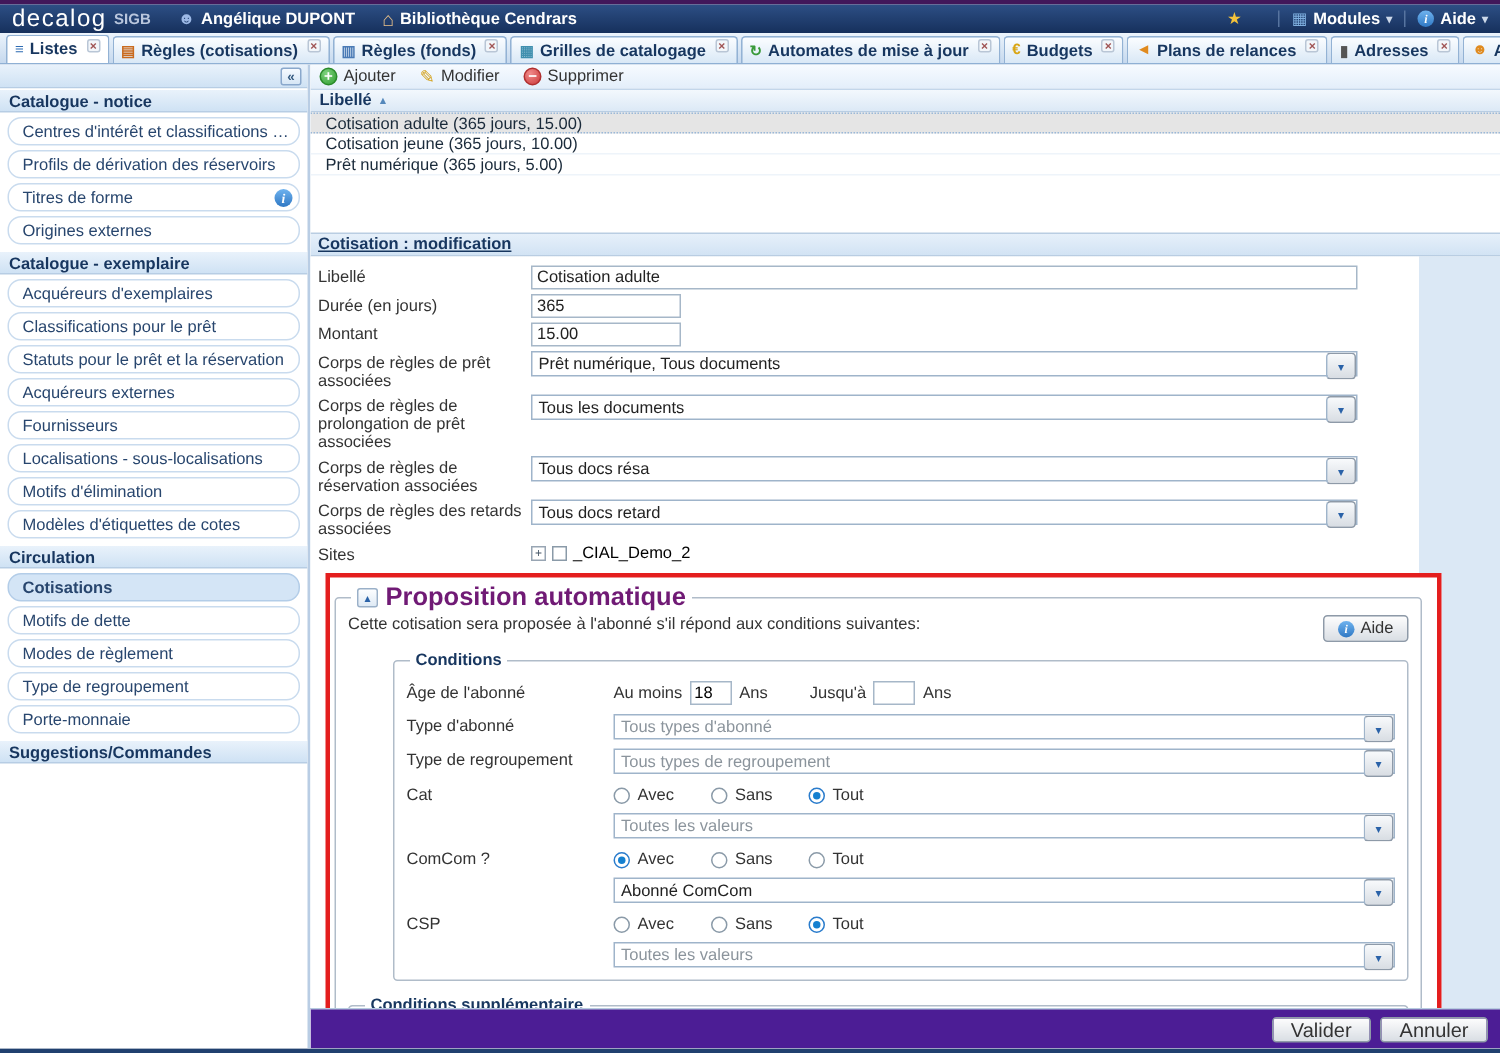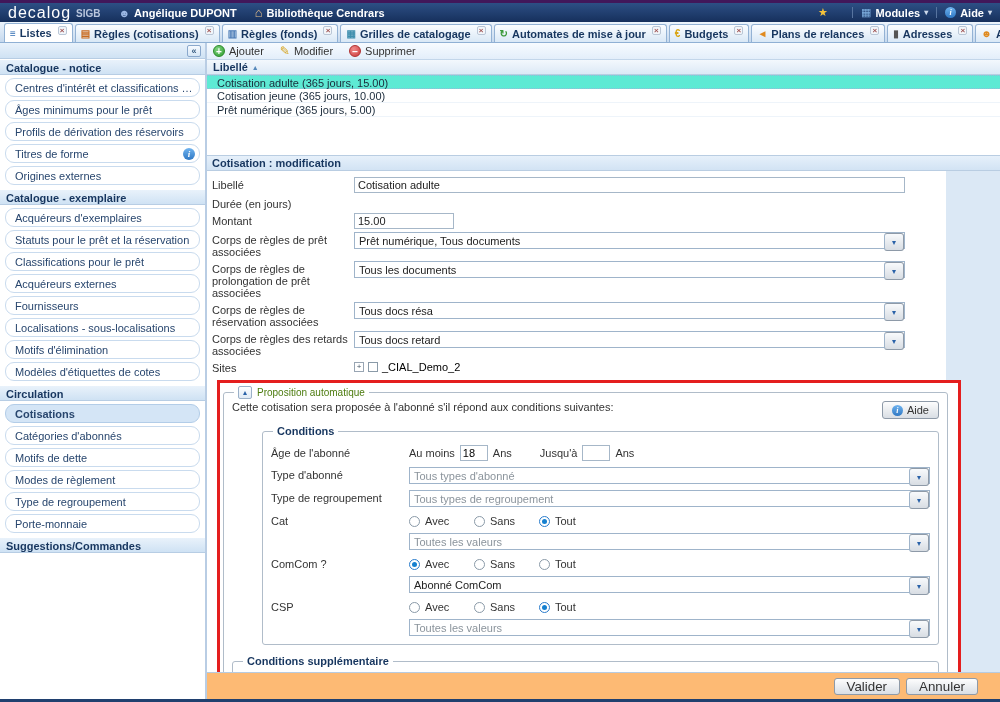--- a/index.html
+++ b/index.html
@@ -48,65 +48,65 @@
   .toolbar { height:17px; flex:none; background:linear-gradient(#f7fbff,#e3eefa); border-bottom:1px solid #c3d6ea; display:flex; align-items:center; gap:16px; padding-left:6px; color:#333; }
   .tool { display:flex; align-items:center; gap:4px; }
   .ic-add, .ic-del { width:12px; height:12px; border-radius:50%; color:#fff; font-size:10px; line-height:11px; text-align:center; font-weight:bold; }
   .ic-add { background:radial-gradient(circle at 35% 30%, #7fd27f, #2f9e2f); border:1px solid #2a8a2a; }
   .ic-del { background:radial-gradient(circle at 35% 30%, #f08a8a, #cc3a3a); border:1px solid #b03030; }
   .ic-edit { color:#d4a017; font-size:12px; }
 
   .thead { height:15px; flex:none; background:linear-gradient(#f3f8fd,#dce9f6); border-bottom:1px solid #b9cde2; display:flex; align-items:center; padding-left:6px; font-weight:bold; color:#17365f; gap:4px; }
   .sort { font-size:7px; color:#5588bb; }
   .trow { height:14px; line-height:14px; padding-left:10px; color:#1a2a3a; border-bottom:1px solid #eef4fa; white-space:nowrap; }
-  .trow.sel { background:#5eead4; border-top:1px dotted #9ab8d8; border-bottom:1px dotted #9ab8d8; }
+  .trow.sel { background:#e5e5e5; border-top:1px dotted #9ab8d8; border-bottom:1px dotted #9ab8d8; }
   .tspace { height:38px; }
 
-  .form-header { height:16px; flex:none; line-height:15px; background:linear-gradient(#e6f0fa,#d2e3f4); border-top:1px solid #b9cde2; border-bottom:1px solid #b9cde2; font-weight:bold; color:#17365f; padding-left:5px; }
+  .form-header { height:16px; flex:none; line-height:15px; background:linear-gradient(#e6f0fa,#d2e3f4); border-top:1px solid #b9cde2; border-bottom:1px solid #b9cde2; font-weight:bold; color:#17365f; padding-left:5px;text-decoration:underline; }
 
   .form-body { flex:1; overflow:hidden; padding:6px 0 0 5px; background:linear-gradient(90deg,#fff 0,#fff 739px,#dbe8f5 739px); }
   .frow { display:flex; align-items:flex-start; margin-bottom:3px; padding-right:95px; }
   .flabel { width:142px; flex:none; color:#333; padding-top:2px; line-height:12px; }
   .fctrl { flex:1; }
   input.txt { height:16px; border:1px solid #a6b7c8; font-family:"Liberation Sans",sans-serif; font-size:11px; padding:0 3px; color:#222; width:100%; }
   input.txt.short { width:100px; }
   .dd { display:flex; height:17px; border:1px solid #9fb4ca; background:#fff; align-items:center; }
   .dd .v { flex:1; padding:0 4px; color:#222; white-space:nowrap; overflow:hidden; }
   .dd .btn { width:16px; align-self:stretch; border-left:1px solid #9fb4ca; background:linear-gradient(#f8fafc,#d8dde3); color:#2a62a8; font-size:8px; display:flex; align-items:center; justify-content:center; }
   .dd.dis .v { color:#8b949c; }
   .sites-ctrl { display:flex; align-items:center; gap:4px; padding-top:1px; }
   .exp { width:10px; height:10px; border:1px solid #98a5b3; background:#fff; font-size:8px; line-height:8px; text-align:center; color:#456; }
   .cb { width:10px; height:10px; border:1px solid #8a9aa8; background:#fff; }
 
   
   .redbox { border:3px solid #e41e1e; margin:6px 0 0 5px; width:744px; background:#fff; padding:3px 10px 8px 3px; }
   fieldset { border:1px solid #b0bcc9; border-radius:3px; }
   .fs-prop { padding:0 8px 8px 8px; }
   .fs-prop > legend { margin-left:2px; padding:0 4px; display:flex; align-items:center; gap:5px; }
-  .prop-title { font-size:10px; font-weight:normal; color:#4d7c0f; }
+  .prop-title { font-size:17px; font-weight:bold; color:#701a75; }
   .btn-collapse { width:14px; height:13px; border:1px solid #9ab0c8; border-radius:2px; background:linear-gradient(#fdfeff,#dfeaf5); color:#2a62a8; font-size:8px; line-height:11px; text-align:center; }
   .intro-row { display:flex; align-items:flex-start; justify-content:space-between; margin:2px 0 6px 0; color:#333; }
   .btn { display:inline-flex; align-items:center; justify-content:center; gap:4px; border:1px solid #8e9aa8; border-radius:3px; background:linear-gradient(#fdfdfd,#d9dee4); color:#333; padding:2px 9px; height:18px; }
   .fs-cond { padding:2px 8px 8px 8px; margin-top:2px;margin-left:30px; }
   .fs-cond > legend, .fs-supp > legend { margin-left:2px; padding:0 4px; font-weight:bold; color:#17365f; }
   .crow { display:flex; align-items:flex-start; margin-top:6px;justify-content:flex-end; }
   .clabel { width:138px; flex:none; color:#333; padding-top:2px; }
   .cctrl { flex:1; }
   .age-line { display:flex; align-items:center; gap:5px; color:#333; }
   .age-in { width:28px; height:16px; border:1px solid #a6b7c8; font-family:"Liberation Sans",sans-serif; font-size:11px; padding:0 2px; }
   .gap20 { width:18px; }
   .radios { display:flex; align-items:center; padding-top:2px; }
   .radio { display:inline-flex; align-items:center; gap:5px; width:65px; color:#333; }
   .rdot { width:11px; height:11px; border-radius:50%; border:1px solid #8a9aa8; background:#fff; position:relative; flex:none; }
   .radio.on .rdot { border-color:#2a7ccc; }
   .radio.on .rdot::after { content:""; position:absolute; left:2px; top:2px; right:2px; bottom:2px; border-radius:50%; background:#1580d0; }
   .fs-supp { padding:2px 8px 8px 8px; margin-top:10px; }
 
   
-  .footer { height:27px; flex:none; background:#fdba74; border-top:1px solid #b7cbe0; display:flex; align-items:center; justify-content:flex-end; gap:6px; padding-right:22px; }
+  .footer { height:27px; flex:none; background:#4c1d95; border-top:1px solid #b7cbe0; display:flex; align-items:center; justify-content:flex-end; gap:6px; padding-right:8px; }
   .btn.small { height:17px; padding:1px 12px; }
 </style>
 </head>
 <body>
 
 <div id="app">
 
   <div class="topstripe"></div>
   <div class="topbar">
     <span class="logo">decalog</span>
@@ -192,65 +192,59 @@
 
     <div class="sidebar">
       <div class="side-top">
         <span class="collapse-btn">«</span>
       </div>
       <div class="sec-h">Catalogue - notice</div>
       <div class="sitem">
           <span class="lbl">Centres d'intérêt et classifications spécifiques</span>
         </div>
       <div class="sitem">
-          <span class="lbl">Âges minimums pour le prêt</span>
-        </div>
-      <div class="sitem">
           <span class="lbl">Profils de dérivation des réservoirs</span>
         </div>
       <div class="sitem">
         <span class="lbl">Titres de forme</span>
         <span class="iinfo">i</span>
       </div>
       <div class="sitem">
           <span class="lbl">Origines externes</span>
         </div>
 
       <div class="sec-h" style="margin-top:4px">Catalogue - exemplaire</div>
       <div class="sitem">
           <span class="lbl">Acquéreurs d'exemplaires</span>
         </div>
       <div class="sitem">
+          <span class="lbl">Classifications pour le prêt</span>
+        </div>
+      <div class="sitem">
           <span class="lbl">Statuts pour le prêt et la réservation</span>
-        </div>
-      <div class="sitem">
-          <span class="lbl">Classifications pour le prêt</span>
         </div>
       <div class="sitem">
           <span class="lbl">Acquéreurs externes</span>
         </div>
       <div class="sitem">
           <span class="lbl">Fournisseurs</span>
         </div>
       <div class="sitem">
           <span class="lbl">Localisations - sous-localisations</span>
         </div>
       <div class="sitem">
           <span class="lbl">Motifs d'élimination</span>
         </div>
       <div class="sitem">
           <span class="lbl">Modèles d'étiquettes de cotes</span>
         </div>
 
       <div class="sec-h" style="margin-top:4px">Circulation</div>
       <div class="sitem sel">
           <span class="lbl">Cotisations</span>
-        </div>
-      <div class="sitem">
-          <span class="lbl">Catégories d'abonnés</span>
         </div>
       <div class="sitem">
           <span class="lbl">Motifs de dette</span>
         </div>
       <div class="sitem">
           <span class="lbl">Modes de règlement</span>
         </div>
       <div class="sitem">
           <span class="lbl">Type de regroupement</span>
         </div>
@@ -288,20 +282,21 @@
 
       <div class="form-header">Cotisation : modification</div>
 
       <div class="form-body">
         <div class="frow">
           <span class="flabel">Libellé</span>
           <span class="fctrl"><input class="txt" value="Cotisation adulte" style=""></span>
         </div>
         <div class="frow">
           <span class="flabel">Durée (en jours)</span>
+          <span class="fctrl"><input class="txt short" value="365" style=""></span>
         </div>
         <div class="frow">
           <span class="flabel">Montant</span>
           <span class="fctrl"><input class="txt short" value="15.00" style=""></span>
         </div>
         <div class="frow">
           <span class="flabel">Corps de règles de prêt associées</span>
           <span class="fctrl">
             <span class="dd">
               <span class="v">Prêt numérique, Tous documents</span>

